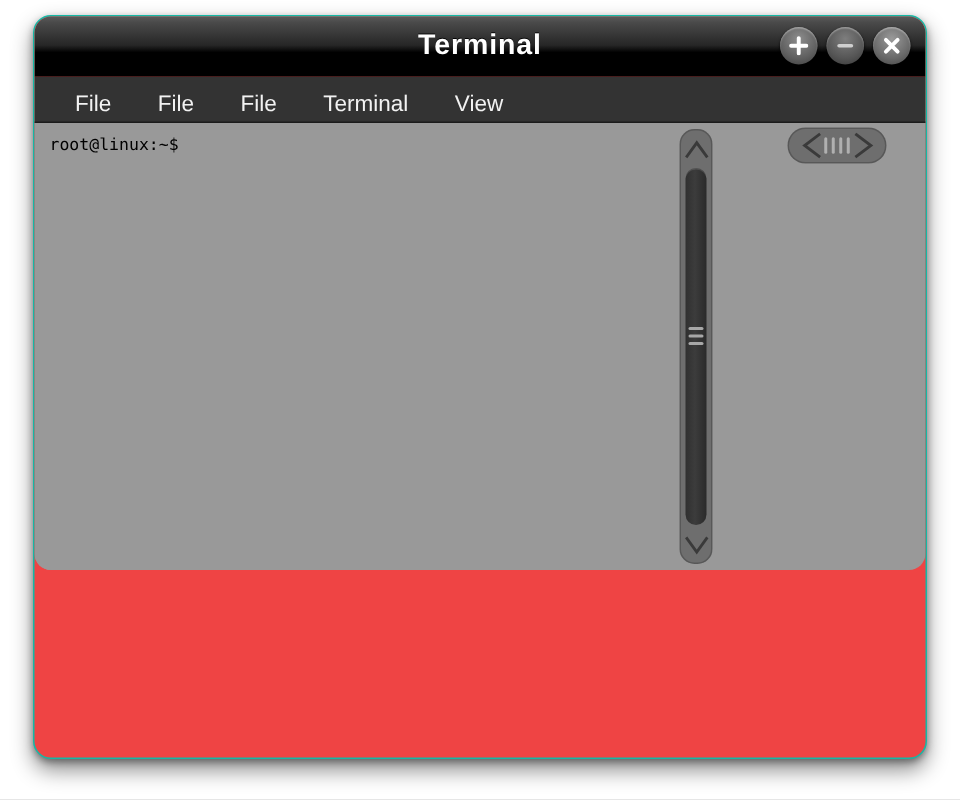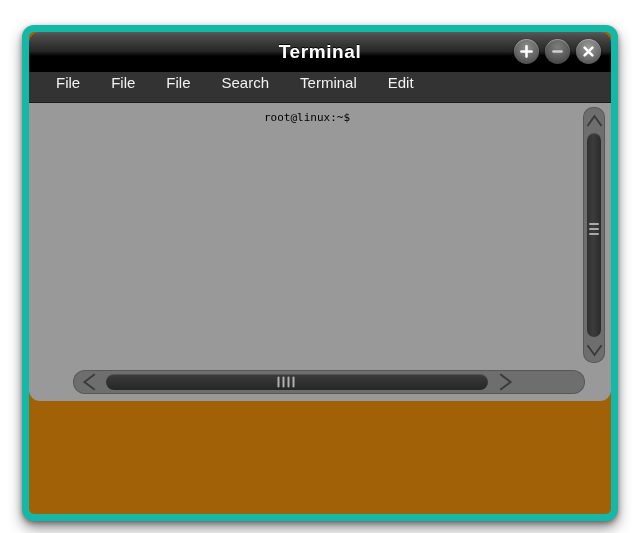--- a/index.html
+++ b/index.html
@@ -8,28 +8,28 @@
     width: 640px;
     height: 533px;
     background: #ffffff;
     font-family: "Liberation Sans", sans-serif;
     overflow: hidden;
   }
 
   #window {
     position: absolute;
     left: 22px;
-    top: 25px;
+    top: 10px;
     width: 596px;
     height: 496px;
     border-radius: 12px;
-    background: #a16207;
+    background: #ef4444;
     box-shadow: 0 7px 14px rgba(0,0,0,0.45), 0 2px 5px rgba(0,0,0,0.35);
     overflow: hidden;
-    border: 7px solid #14b8a6;
+    border: 1px solid #14b8a6;
     box-sizing: border-box;
   }
 
   
   #titlebar {
     position: relative;
     height: 40px;
     background: linear-gradient(to bottom,
                 #5a5a5a 0%, #4a4a4a 10%, #262626 48%,
                 #000000 60%, #000000 100%);
@@ -68,46 +68,45 @@
   .wc-max { background: radial-gradient(circle at 50% 32%, #8d8d8d 0%, #606060 60%, #3d3d3d 100%); }
   .wc-min { background: radial-gradient(circle at 50% 32%, #7e7e7e 0%, #565656 60%, #363636 100%); }
   .wc-close { background: radial-gradient(circle at 50% 32%, #9a9a9a 0%, #6a6a6a 60%, #434343 100%); }
   .wc svg { display: block; }
 
   
   #menubar {
     height: 31px;
     background: #333333;
     display: flex;
-    align-items: flex-start;
+    align-items: flex-end;
     padding-left: 14px;
     box-sizing: border-box;
     border-bottom: 1px solid #1c1c1c;
   }
   .menu-item {
     color: #f2f2f2;
     font-size: 15px;
     padding: 2px 13px 3px 13px;
     margin-right: 5px;
     cursor: pointer;
     white-space: nowrap;
     border-radius: 2px;
   }
 
   
   #body-area {
     position: relative;
     height: 298px;
     background: #999999;
     display: flex;
-    flex-direction: column;
+    flex-direction: row;
     border-bottom-left-radius: 11px;
     border-bottom-right-radius: 11px;
     overflow: hidden;
-    text-align: center;
   }
   #body-top {
     flex: 1;
     display: flex;
     min-height: 0;
   }
   #terminal-screen {
     flex: 1;
     background: #999999;
     padding: 8px 6px 0 10px;
@@ -258,23 +257,22 @@
           <path d="M2.6 2.6 L10.4 10.4 M10.4 2.6 L2.6 10.4" stroke="#ffffff" stroke-width="2.6" stroke-linecap="round"></path>
         </svg>
       </div>
     </div>
   </div>
 
   <div id="menubar">
     <div class="menu-item">File</div>
     <div class="menu-item">File</div>
     <div class="menu-item">File</div>
-    <div class="menu-item">Search</div>
     <div class="menu-item">Terminal</div>
-    <div class="menu-item">Edit</div>
+    <div class="menu-item">View</div>
   </div>
 
   <div id="body-area">
 
     <div id="body-top">
 
       <div id="terminal-screen">
         <div id="prompt-line">root@linux:~$</div>
       </div>
 

